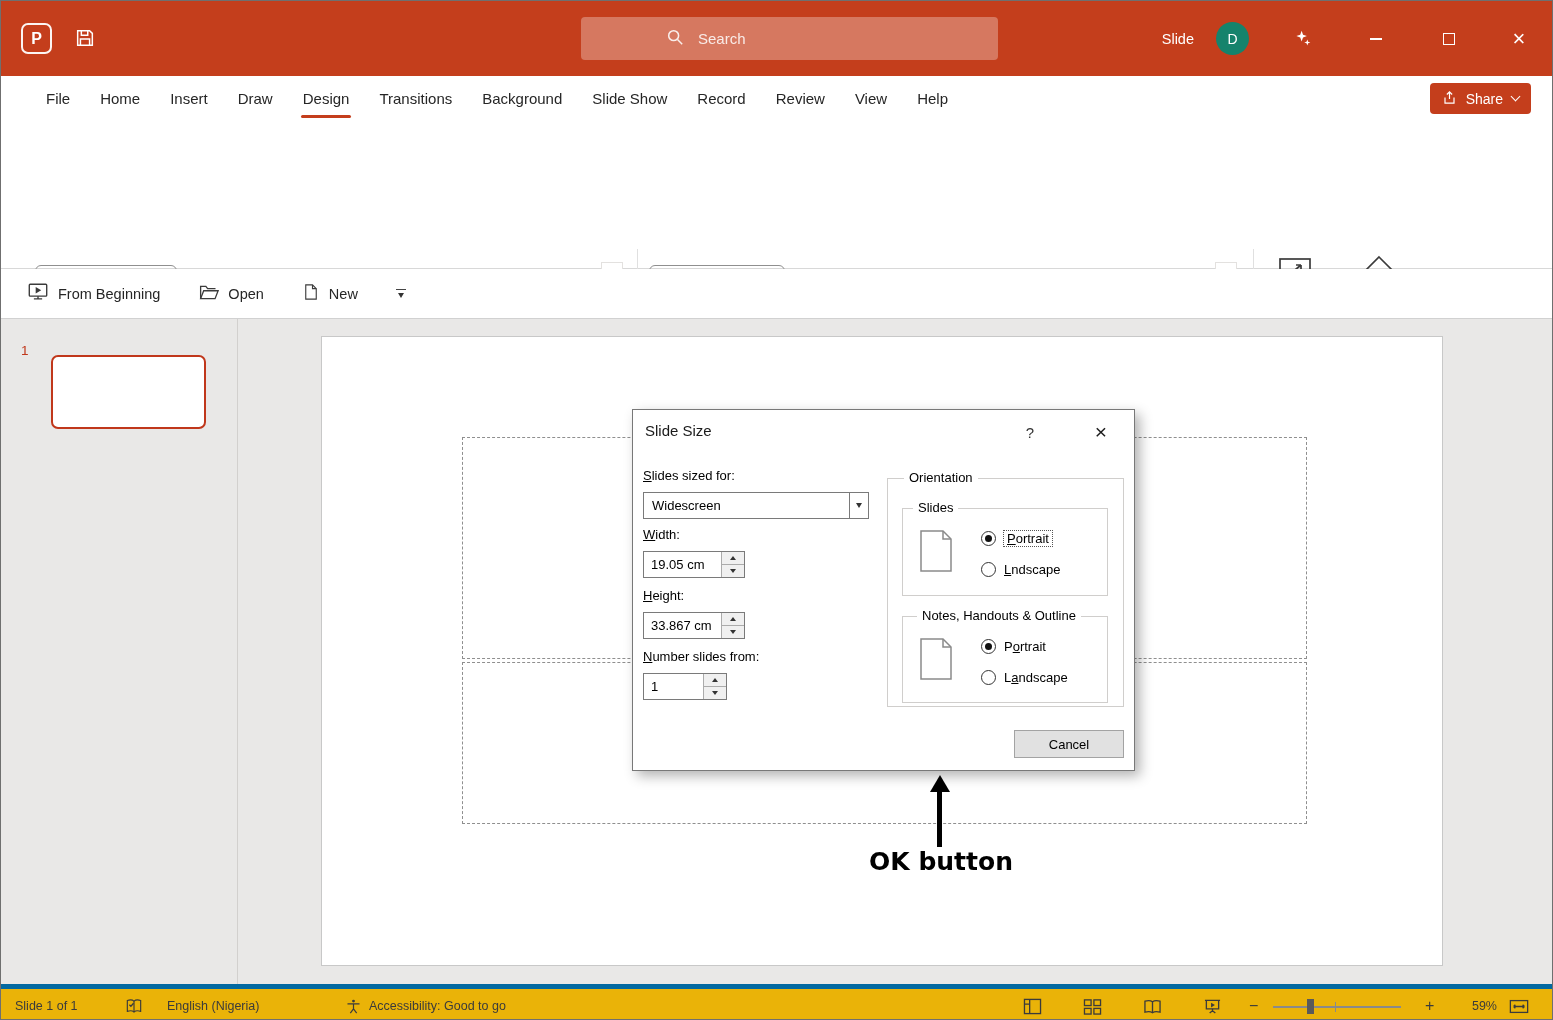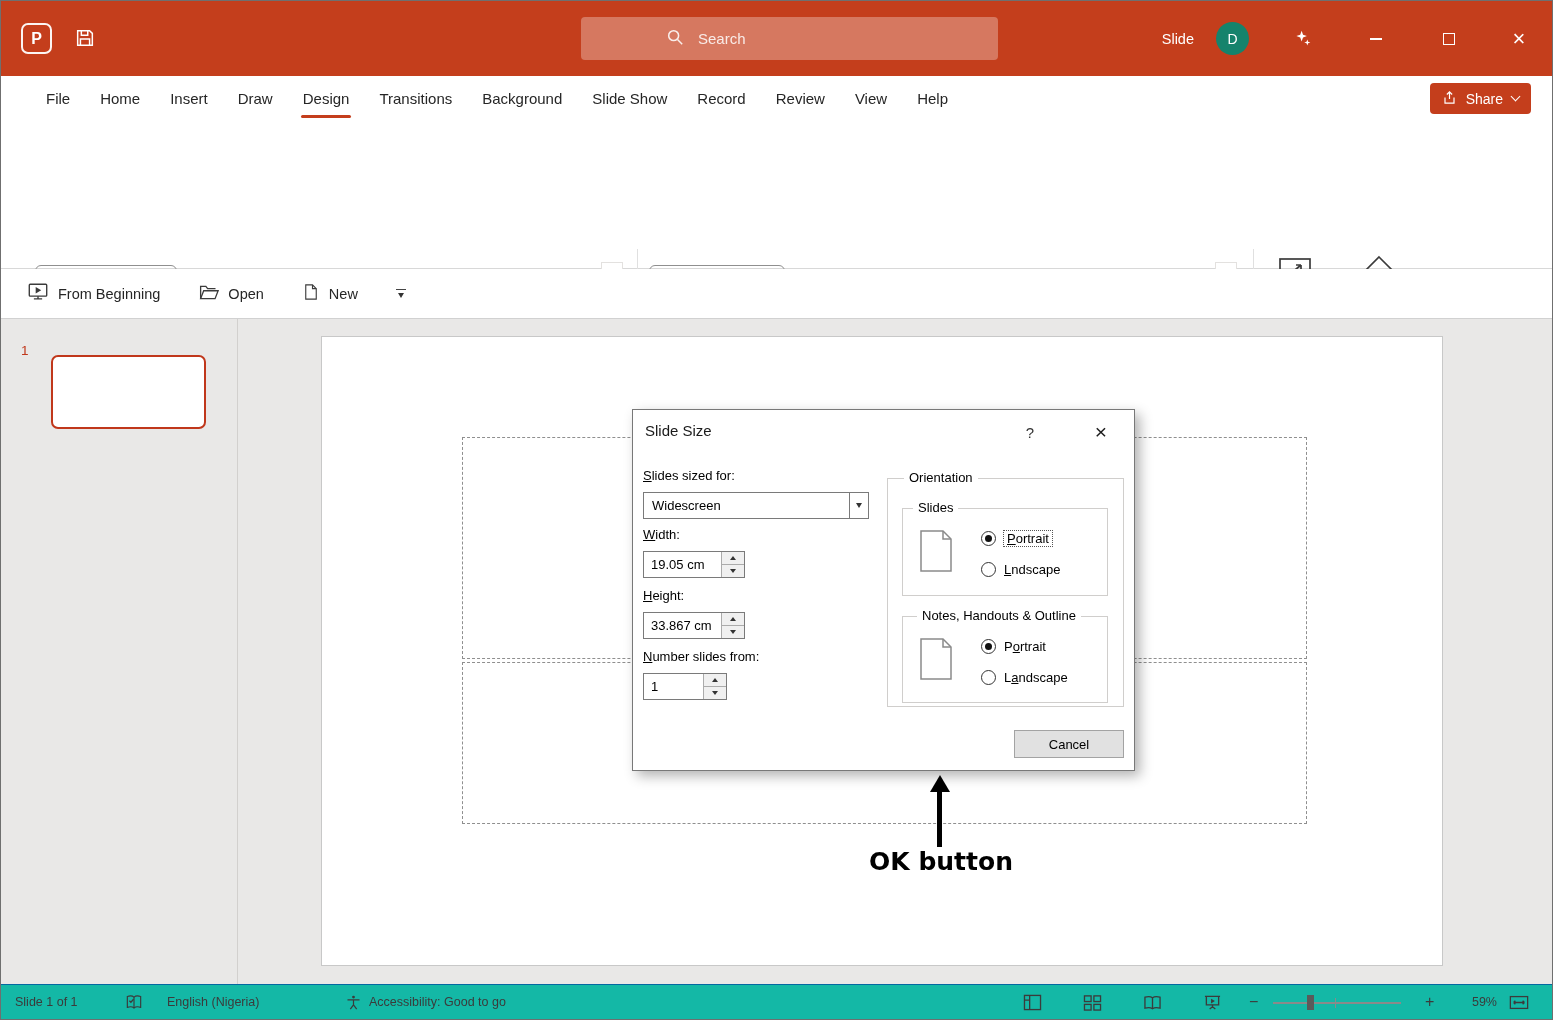--- a/index.html
+++ b/index.html
@@ -111,21 +111,21 @@
   .btn-cancel { position:absolute; left:381px; top:320px; width:110px; height:28px; }
 
   
   .ann-arrowhead { position:absolute; left:929px; top:456px; width:0; height:0;
                    border-left:10px solid transparent; border-right:10px solid transparent; border-bottom:17px solid #000; }
   .ann-line { position:absolute; left:936px; top:470px; width:5px; height:58px; background:#000; }
   .ann-text { position:absolute; left:840px; top:528px; width:200px; text-align:center;
               font-family:"DejaVu Sans", sans-serif; font-weight:700; font-size:25px; color:#000; }
 
   
-  .statusbar { position:absolute; left:0; right:0; bottom:0; height:35px; background:#14b8a6; border-top:1px solid #0369a1;
+  .statusbar { position:absolute; left:0; right:0; bottom:0; height:35px; background:#eab308; border-top:5px solid #0369a1;
                font-size:12.5px; color:#3B3B3B; }
   .sb-text { position:absolute; top:0; height:35px; line-height:35px; }
   .sb-icon { position:absolute; }
   .sb-track { position:absolute; left:1272px; top:17px; width:128px; height:2px; background:#8A8A8A; }
   .sb-notch { position:absolute; left:1334px; top:13px; width:1px; height:10px; background:#8A8A8A; }
   .sb-thumbk { position:absolute; left:1306px; top:10px; width:7px; height:15px; background:#5A5A5A; }
   .sb-sign { position:absolute; top:0; height:35px; line-height:34px; font-size:16px; }
 </style>
 </head>
 <body>

